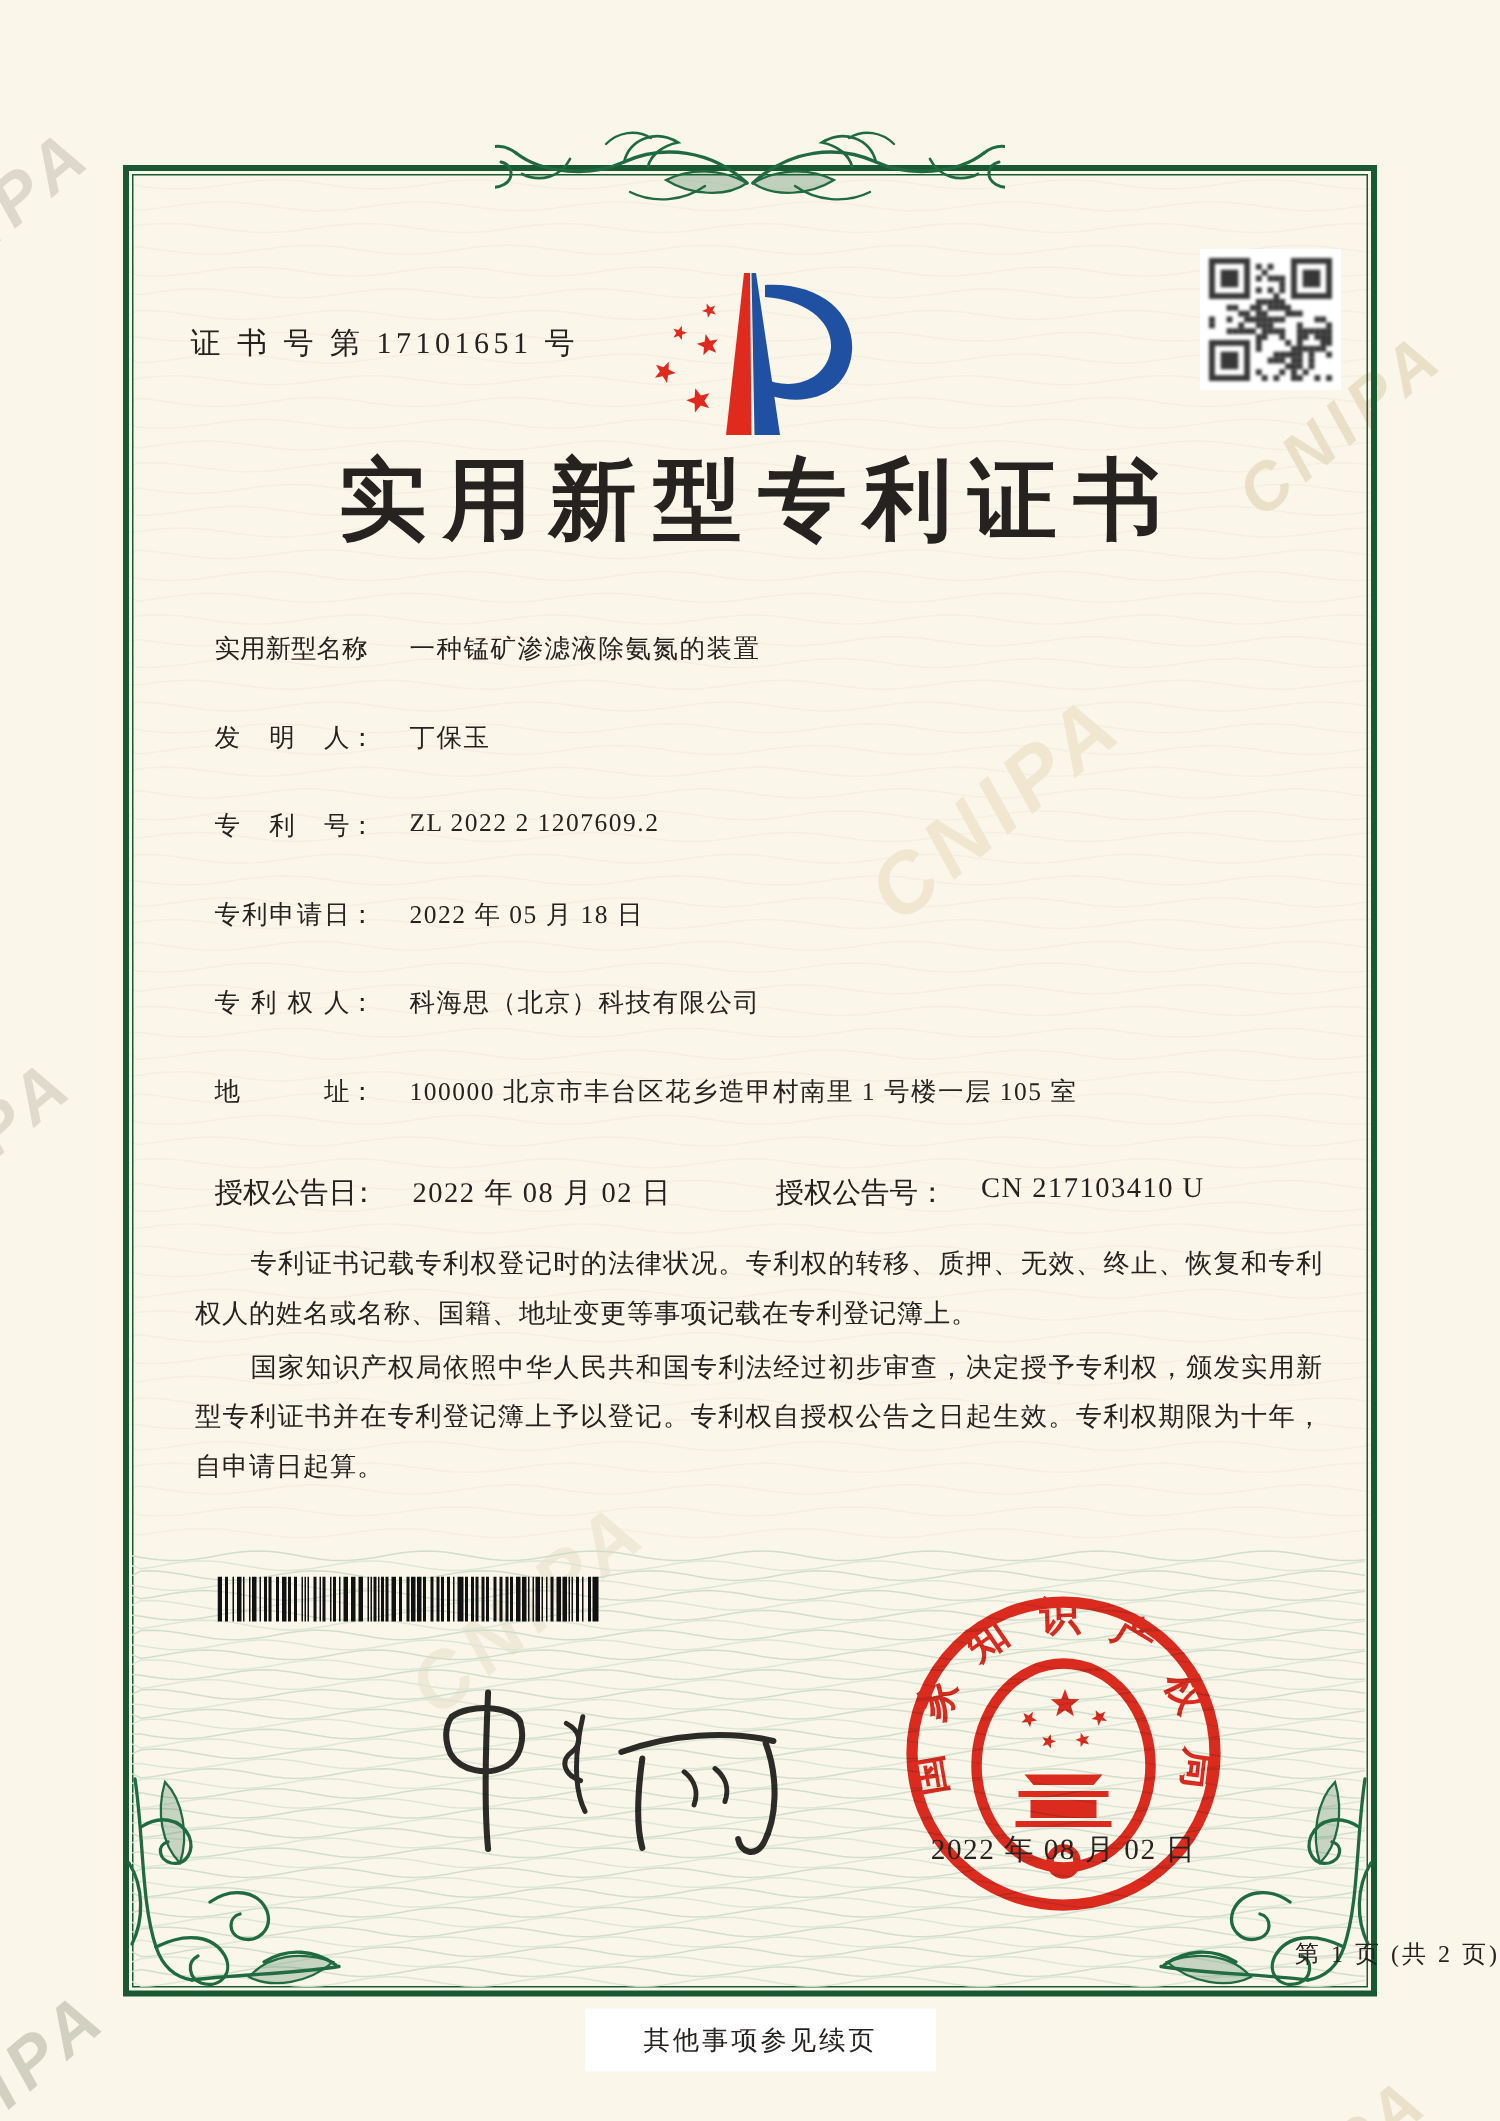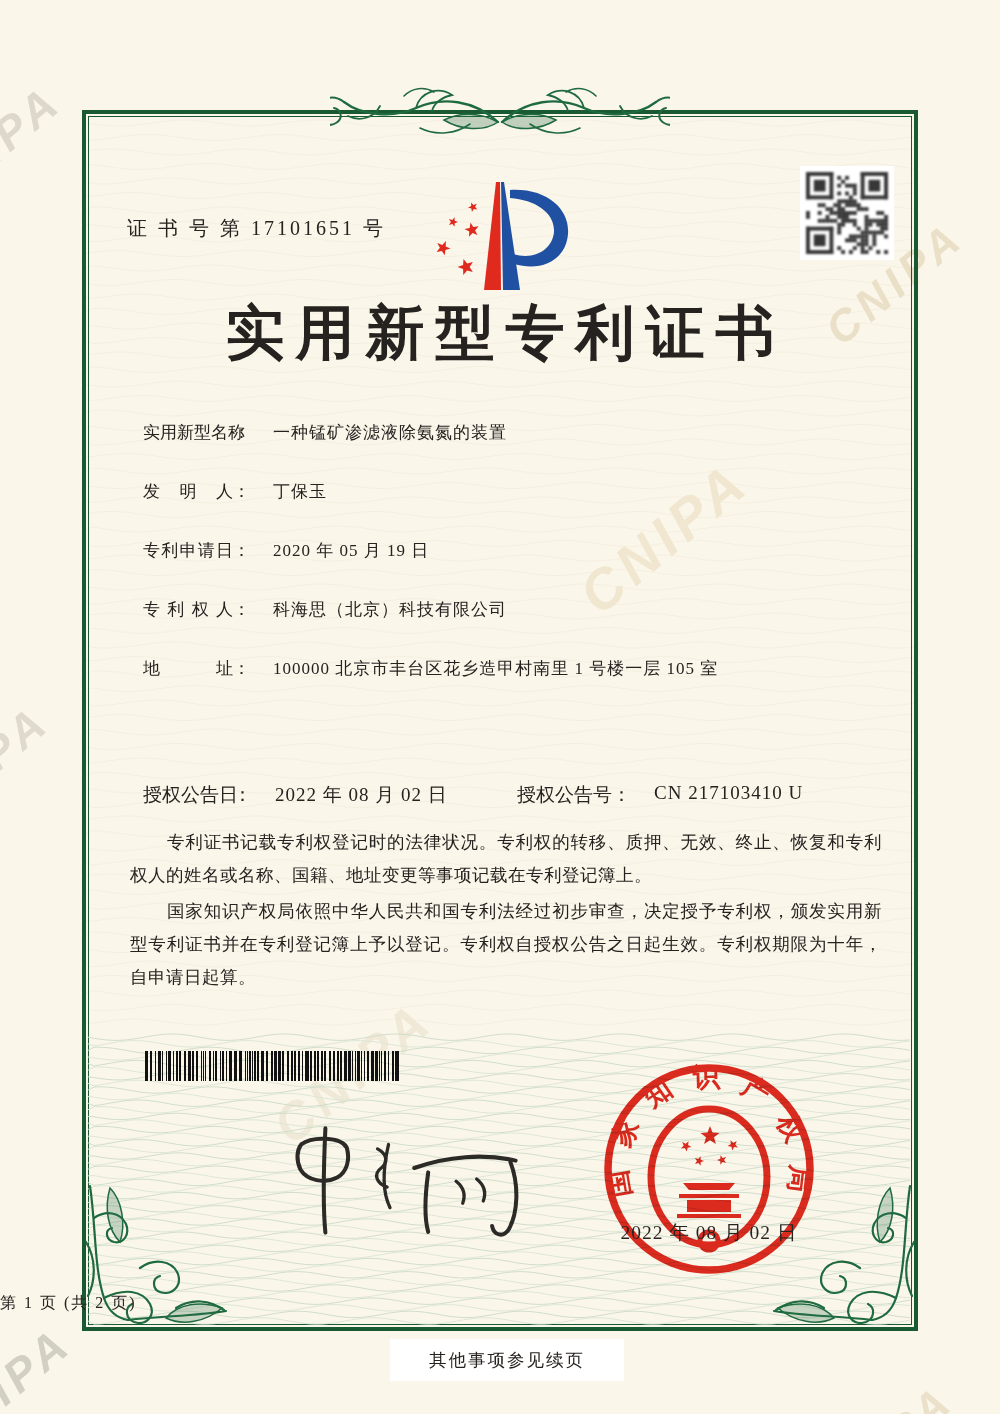--- a/index.html
+++ b/index.html
@@ -23,21 +23,21 @@
   }
   .fields{position:absolute; left:143px; top:421px; width:740px; font-size:17px;}
   .field-row{height:26px; margin-bottom:33px; white-space:nowrap;}
   .f-label{display:inline-block; width:90px; text-align:justify; text-align-last:justify; vertical-align:top;}
   .f-colon{display:inline-block; vertical-align:top;}
   .f-value{display:inline-block; margin-left:23px; vertical-align:top; letter-spacing:1px;}
   .grant-row{position:absolute; left:143px; top:782px; width:740px; font-size:19px; white-space:nowrap;}
   .grant-pair2{position:absolute; left:374px; top:0;}
   .paras{position:absolute; left:130px; top:826px; width:752px;}
   .paras p{margin:0 0 3px 0; font-size:17.5px; line-height:33px; text-indent:37px; text-align:justify; letter-spacing:.5px;}
-  .page-info{position:absolute; left:0; top:1293px; width:100%; text-align:left; font-size:16px; letter-spacing:2px;}
+  .page-info{position:absolute; left:0; top:1293px; width:100%; text-align:right; font-size:16px; letter-spacing:2px;}
   .footnote{
     position:absolute; left:390px; top:1339px; width:234px; background:#ffffff;
     text-align:center; font-size:17.5px; padding:9px 0; letter-spacing:2px;
   }
   .director{position:absolute; left:145px; top:1146px; font-family:"Liberation Sans","DejaVu Sans",sans-serif; font-size:20px; letter-spacing:5px; line-height:43px;}
   .sig{position:absolute; left:285px; top:1100px; mix-blend-mode:multiply;}
   .seal{position:absolute; left:597px; top:1057px; mix-blend-mode:multiply; opacity:.96;}
   .barcode{position:absolute; left:145px; top:1051px;}
   .qr{filter:blur(1.1px); opacity:.88;}
   svg{display:block;}
@@ -362,21 +362,24 @@
   <div class="title">实用新型专利证书</div>
 
   <div class="fields">
     <div class="field-row">
       <span class="f-label">实用新型名称</span><span class="f-colon">：</span><span class="f-value">一种锰矿渗滤液除氨氮的装置</span>
     </div>
     <div class="field-row">
       <span class="f-label">发明人</span><span class="f-colon">：</span><span class="f-value">丁保玉</span>
     </div>
     <div class="field-row">
-      <span class="f-label">专利申请日</span><span class="f-colon">：</span><span class="f-value">2020 年 05 月 19 日</span>
+      <span class="f-label">专利号</span><span class="f-colon">：</span><span class="f-value">ZL 2022 2 1207609.2</span>
+    </div>
+    <div class="field-row">
+      <span class="f-label">专利申请日</span><span class="f-colon">：</span><span class="f-value">2022 年 05 月 18 日</span>
     </div>
     <div class="field-row">
       <span class="f-label">专利权人</span><span class="f-colon">：</span><span class="f-value">科海思（北京）科技有限公司</span>
     </div>
     <div class="field-row">
       <span class="f-label">地址</span><span class="f-colon">：</span><span class="f-value">100000 北京市丰台区花乡造甲村南里 1 号楼一层 105 室</span>
     </div>
   </div>
 
   <div class="grant-row">

